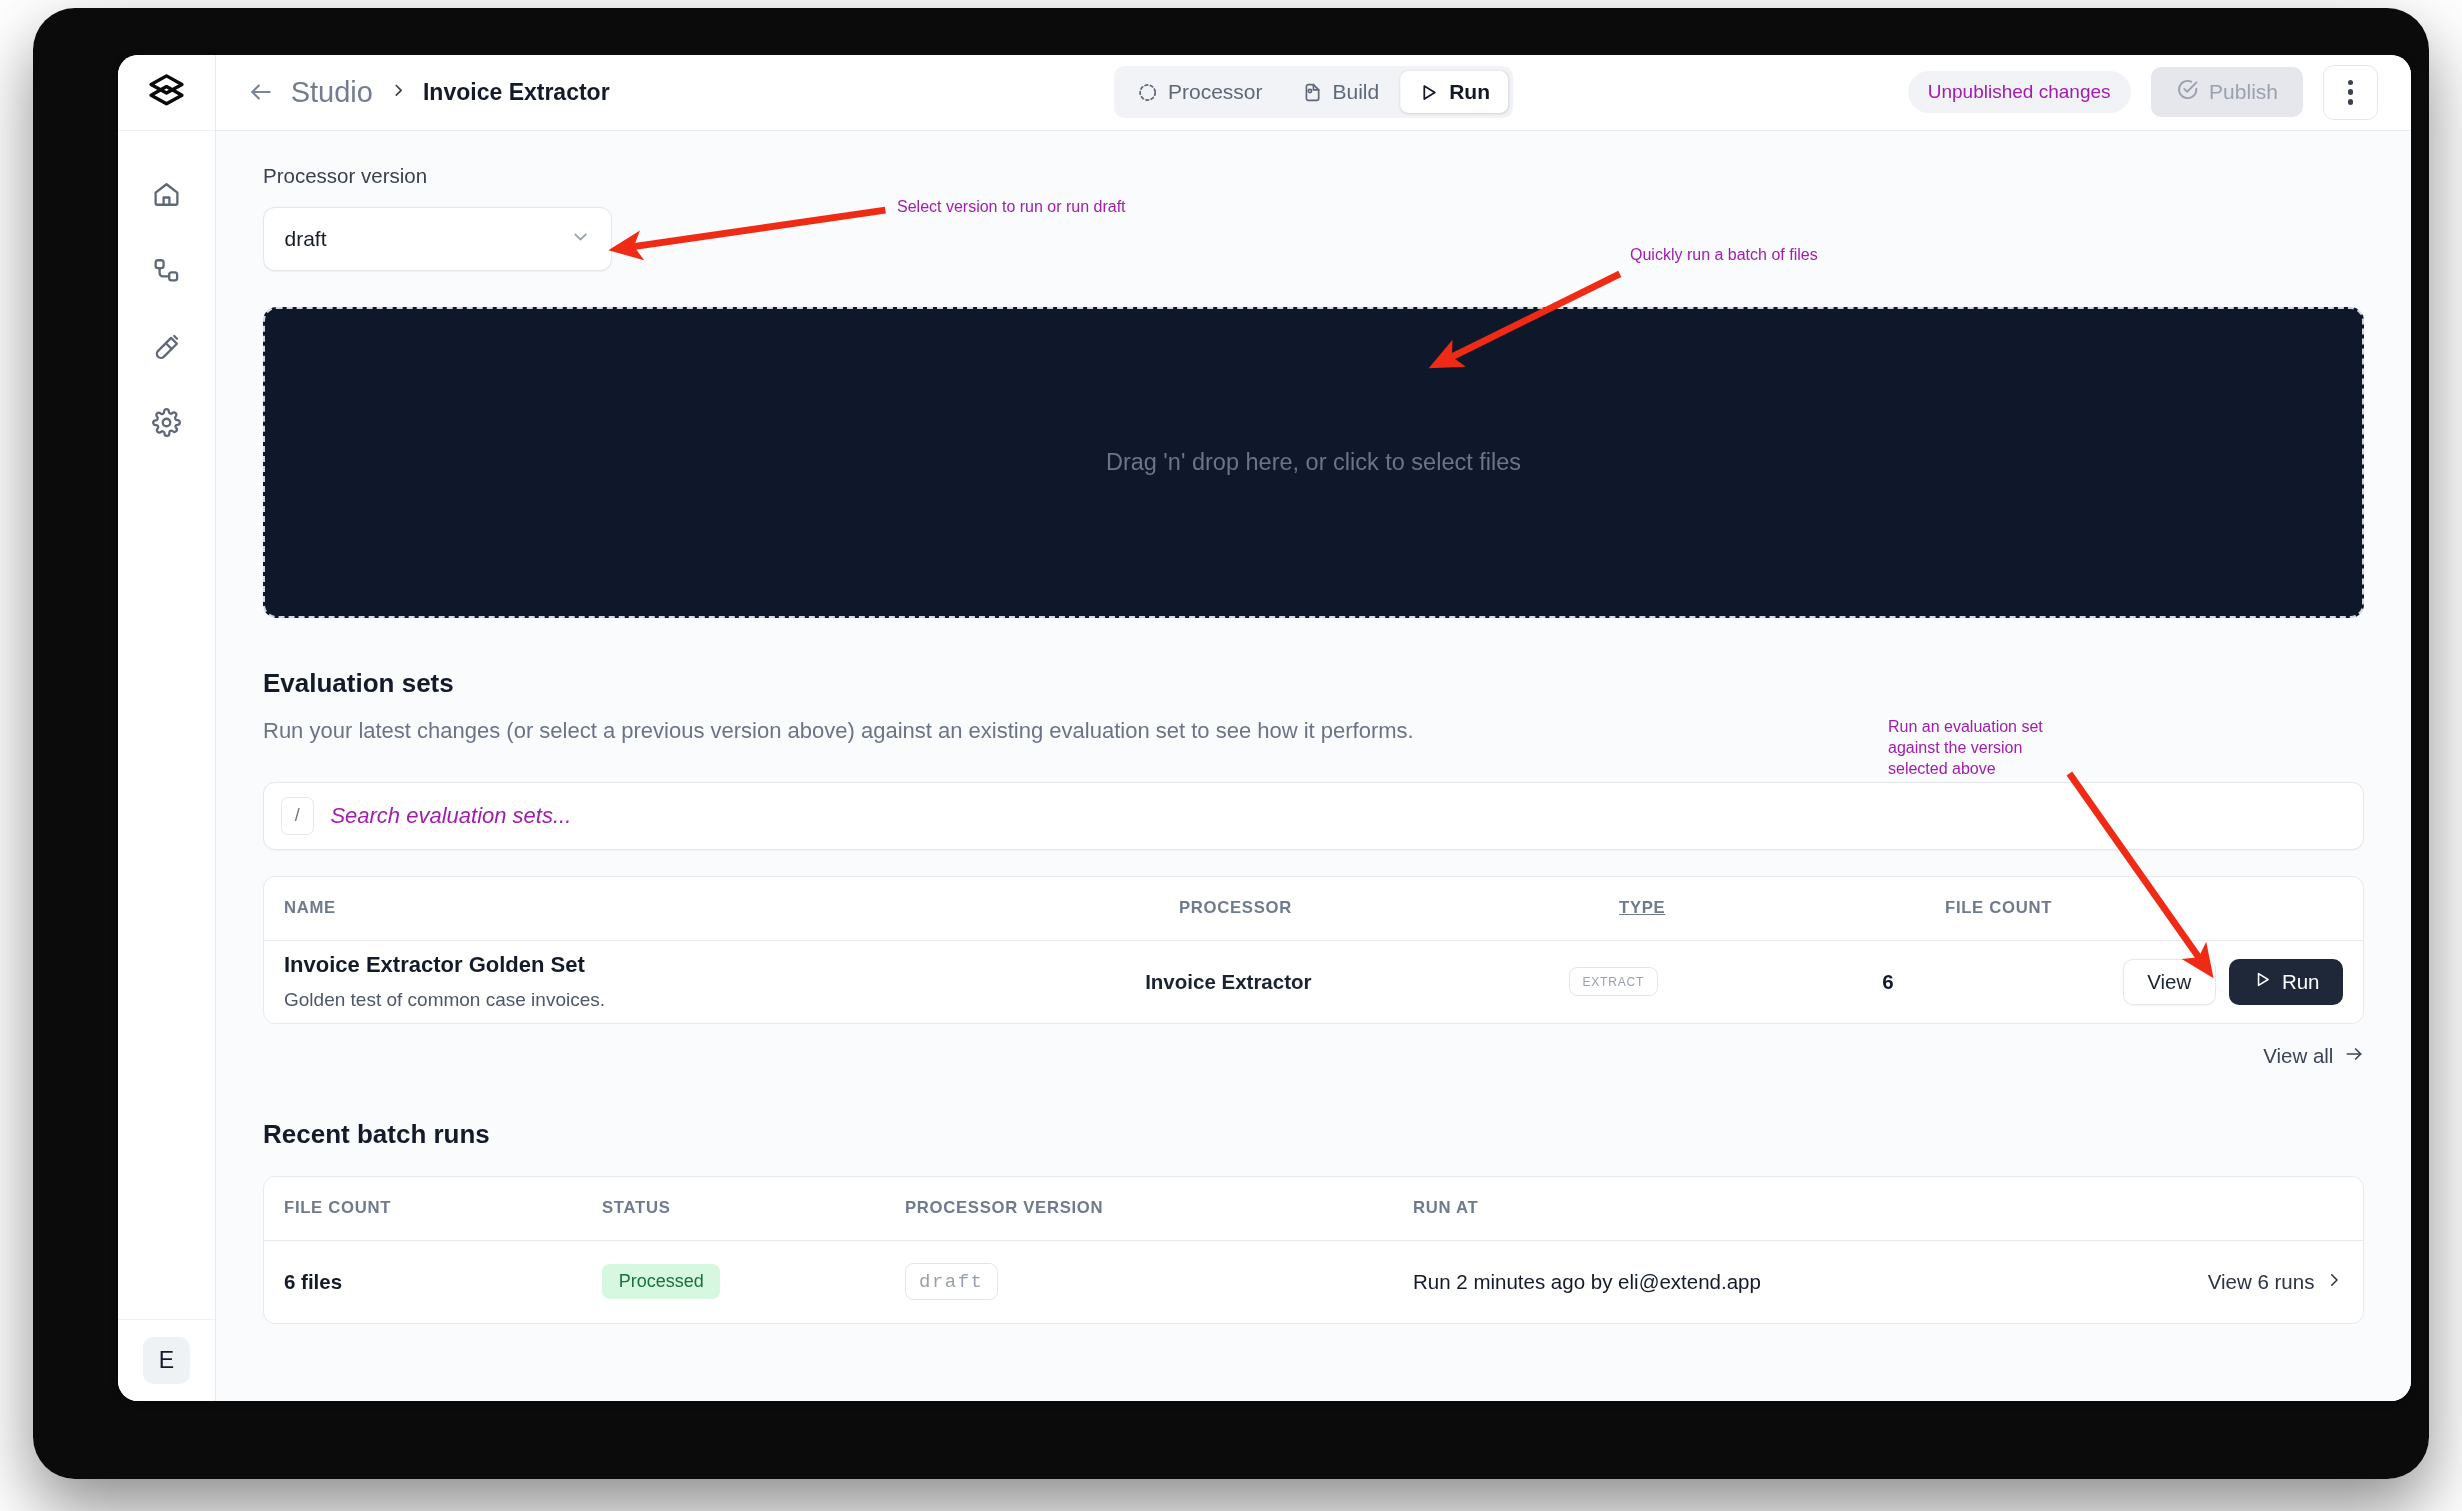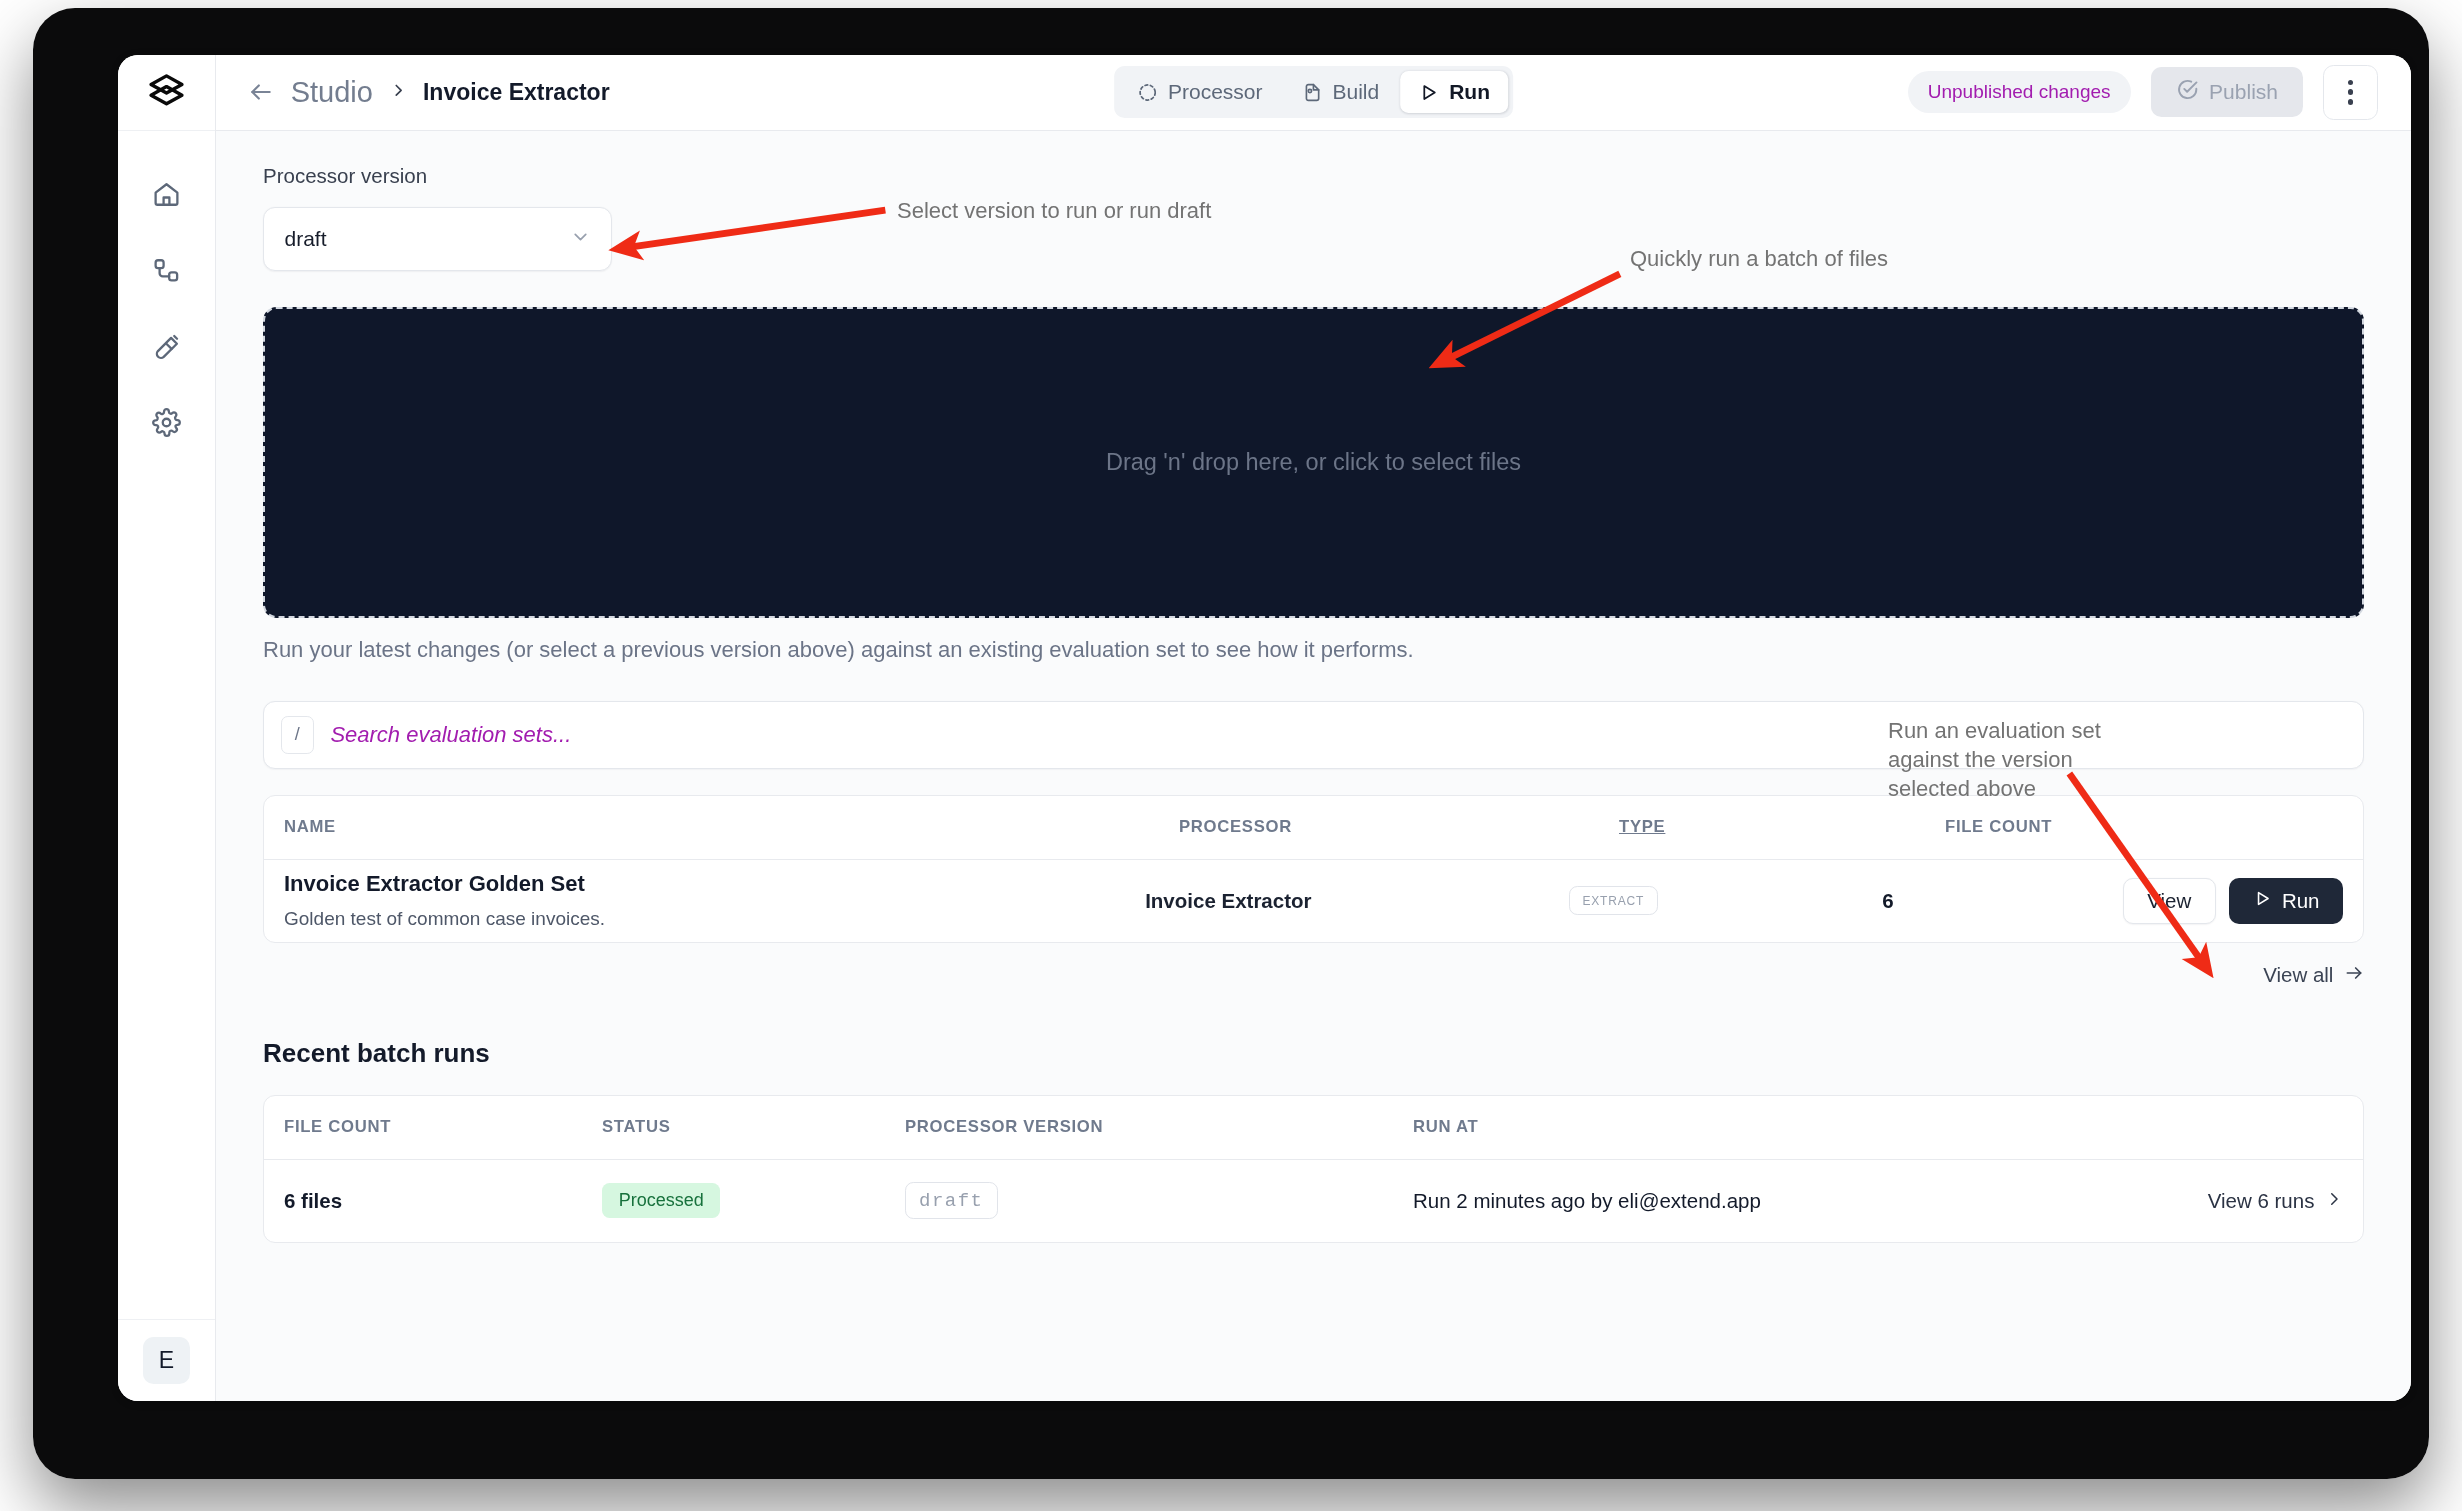--- a/index.html
+++ b/index.html
@@ -289,22 +289,22 @@
     font-family: "Liberation Mono", monospace;
     font-size: 19px; letter-spacing: 1.5px;
     padding: 6.8px 13px; border-radius: 8.3px;
   }
   .runat-text { font-size: 20.5px; color: #131a2a; }
   .viewruns { font-size: 20.5px; color: #2b3344; cursor: pointer; }
 
   
   .anno {
     position: absolute;
-    font-size: 22px;
-    color: #737373;
+    font-size: 16px;
+    color: #a21caf;
     line-height: 1.32;
     white-space: pre-line;
   }
   #anno-svg { position: absolute; left: 0; top: 0; width: 2462px; height: 1512px; pointer-events: none; }
 </style>
 </head>
 <body>
 
 <div id="device-frame">
   <div id="app-window">
@@ -440,20 +440,21 @@
           <svg width="21" height="21" viewBox="0 0 24 24" fill="none" stroke="#98a0ae" stroke-width="2" stroke-linecap="round" stroke-linejoin="round">
               <path d="M6 9.5l6 6 6-6"></path>
             </svg>
         </span>
       </div>
 
       <div id="dropzone">
         <span>Drag 'n' drop here, or click to select files</span>
       </div>
 
+      <div class="section-title">Evaluation sets</div>
       <div class="section-desc">Run your latest changes (or select a previous version above) against an existing evaluation set to see how it performs.</div>
 
       <div id="search-bar">
         <span id="slash-key">/</span>
         <span id="search-placeholder">Search evaluation sets...</span>
       </div>
 
       <div class="table-card">
         <div class="thead">
           <div class="th c-name">NAME</div>

